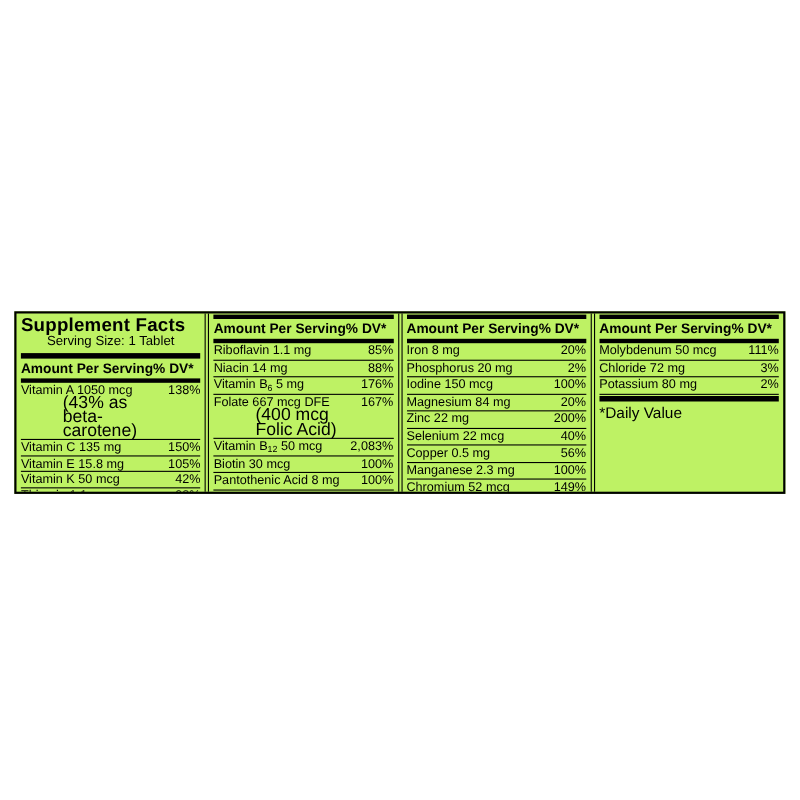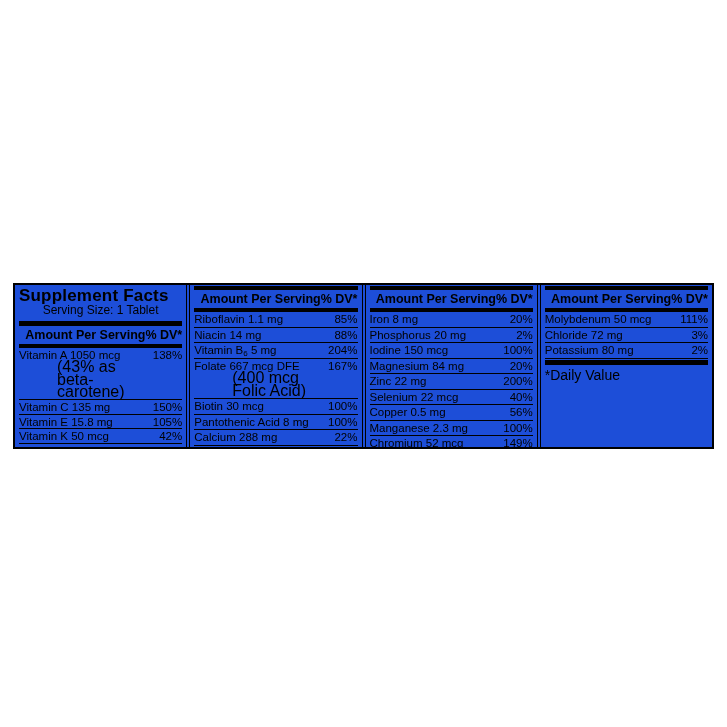--- a/index.html
+++ b/index.html
@@ -9,21 +9,21 @@
     font-family: "Liberation Sans", sans-serif;
     color: #000;
     position: relative;
     overflow: hidden;
   }
   .panel {
     position: absolute;
     left: 13px; top: 283px;
     width: 701px; height: 166px;
     border: 2px solid #000;
-    background: #1d4ed8;
+    background: #bef264;
     display: flex;
     align-items: stretch;
   }
   .col {
     flex: 1 1 0;
     padding: 0 4px;
     overflow: hidden;
   }
   .divider {
     width: 4px;
@@ -54,21 +54,21 @@
     height: 4px;
     background: #000;
   }
   .bar-top {
     height: 4px;
     background: #000;
     margin-top: 1px;
   }
   .hdr {
     display: flex;
-    justify-content: flex-end;
+    justify-content: flex-start;
     align-items: baseline;
     font-weight: bold;
     font-size: 12.5px;
     line-height: 13px;
     padding: 3px 0 2px 0;
   }
   .row {
     display: flex;
     justify-content: space-between;
     align-items: flex-start;
@@ -157,27 +157,31 @@
         <div class="row">
           <div class="left"><span class="name">Riboflavin 1.1 mg</span></div>
           <span class="dv">85%</span>
         </div>
         <div class="row">
           <div class="left"><span class="name">Niacin 14 mg</span></div>
           <span class="dv">88%</span>
         </div>
         <div class="row">
           <div class="left"><span class="name">Vitamin B</span><sub>6</sub><span class="name"> 5 mg</span></div>
-          <span class="dv">204%</span>
+          <span class="dv">176%</span>
         </div>
         <div class="row">
           <div class="left"><span class="name">Folate 667 mcg DFE</span><span class="note">(400 mcg Folic Acid)</span></div>
           <span class="dv">167%</span>
         </div>
         <div class="row">
+          <div class="left"><span class="name">Vitamin B</span><sub>12</sub><span class="name"> 50 mcg</span></div>
+          <span class="dv">2,083%</span>
+        </div>
+        <div class="row">
           <div class="left"><span class="name">Biotin 30 mcg</span></div>
           <span class="dv">100%</span>
         </div>
         <div class="row">
           <div class="left"><span class="name">Pantothenic Acid 8 mg</span></div>
           <span class="dv">100%</span>
         </div>
         <div class="row">
           <div class="left"><span class="name">Calcium 288 mg</span></div>
           <span class="dv">22%</span>

